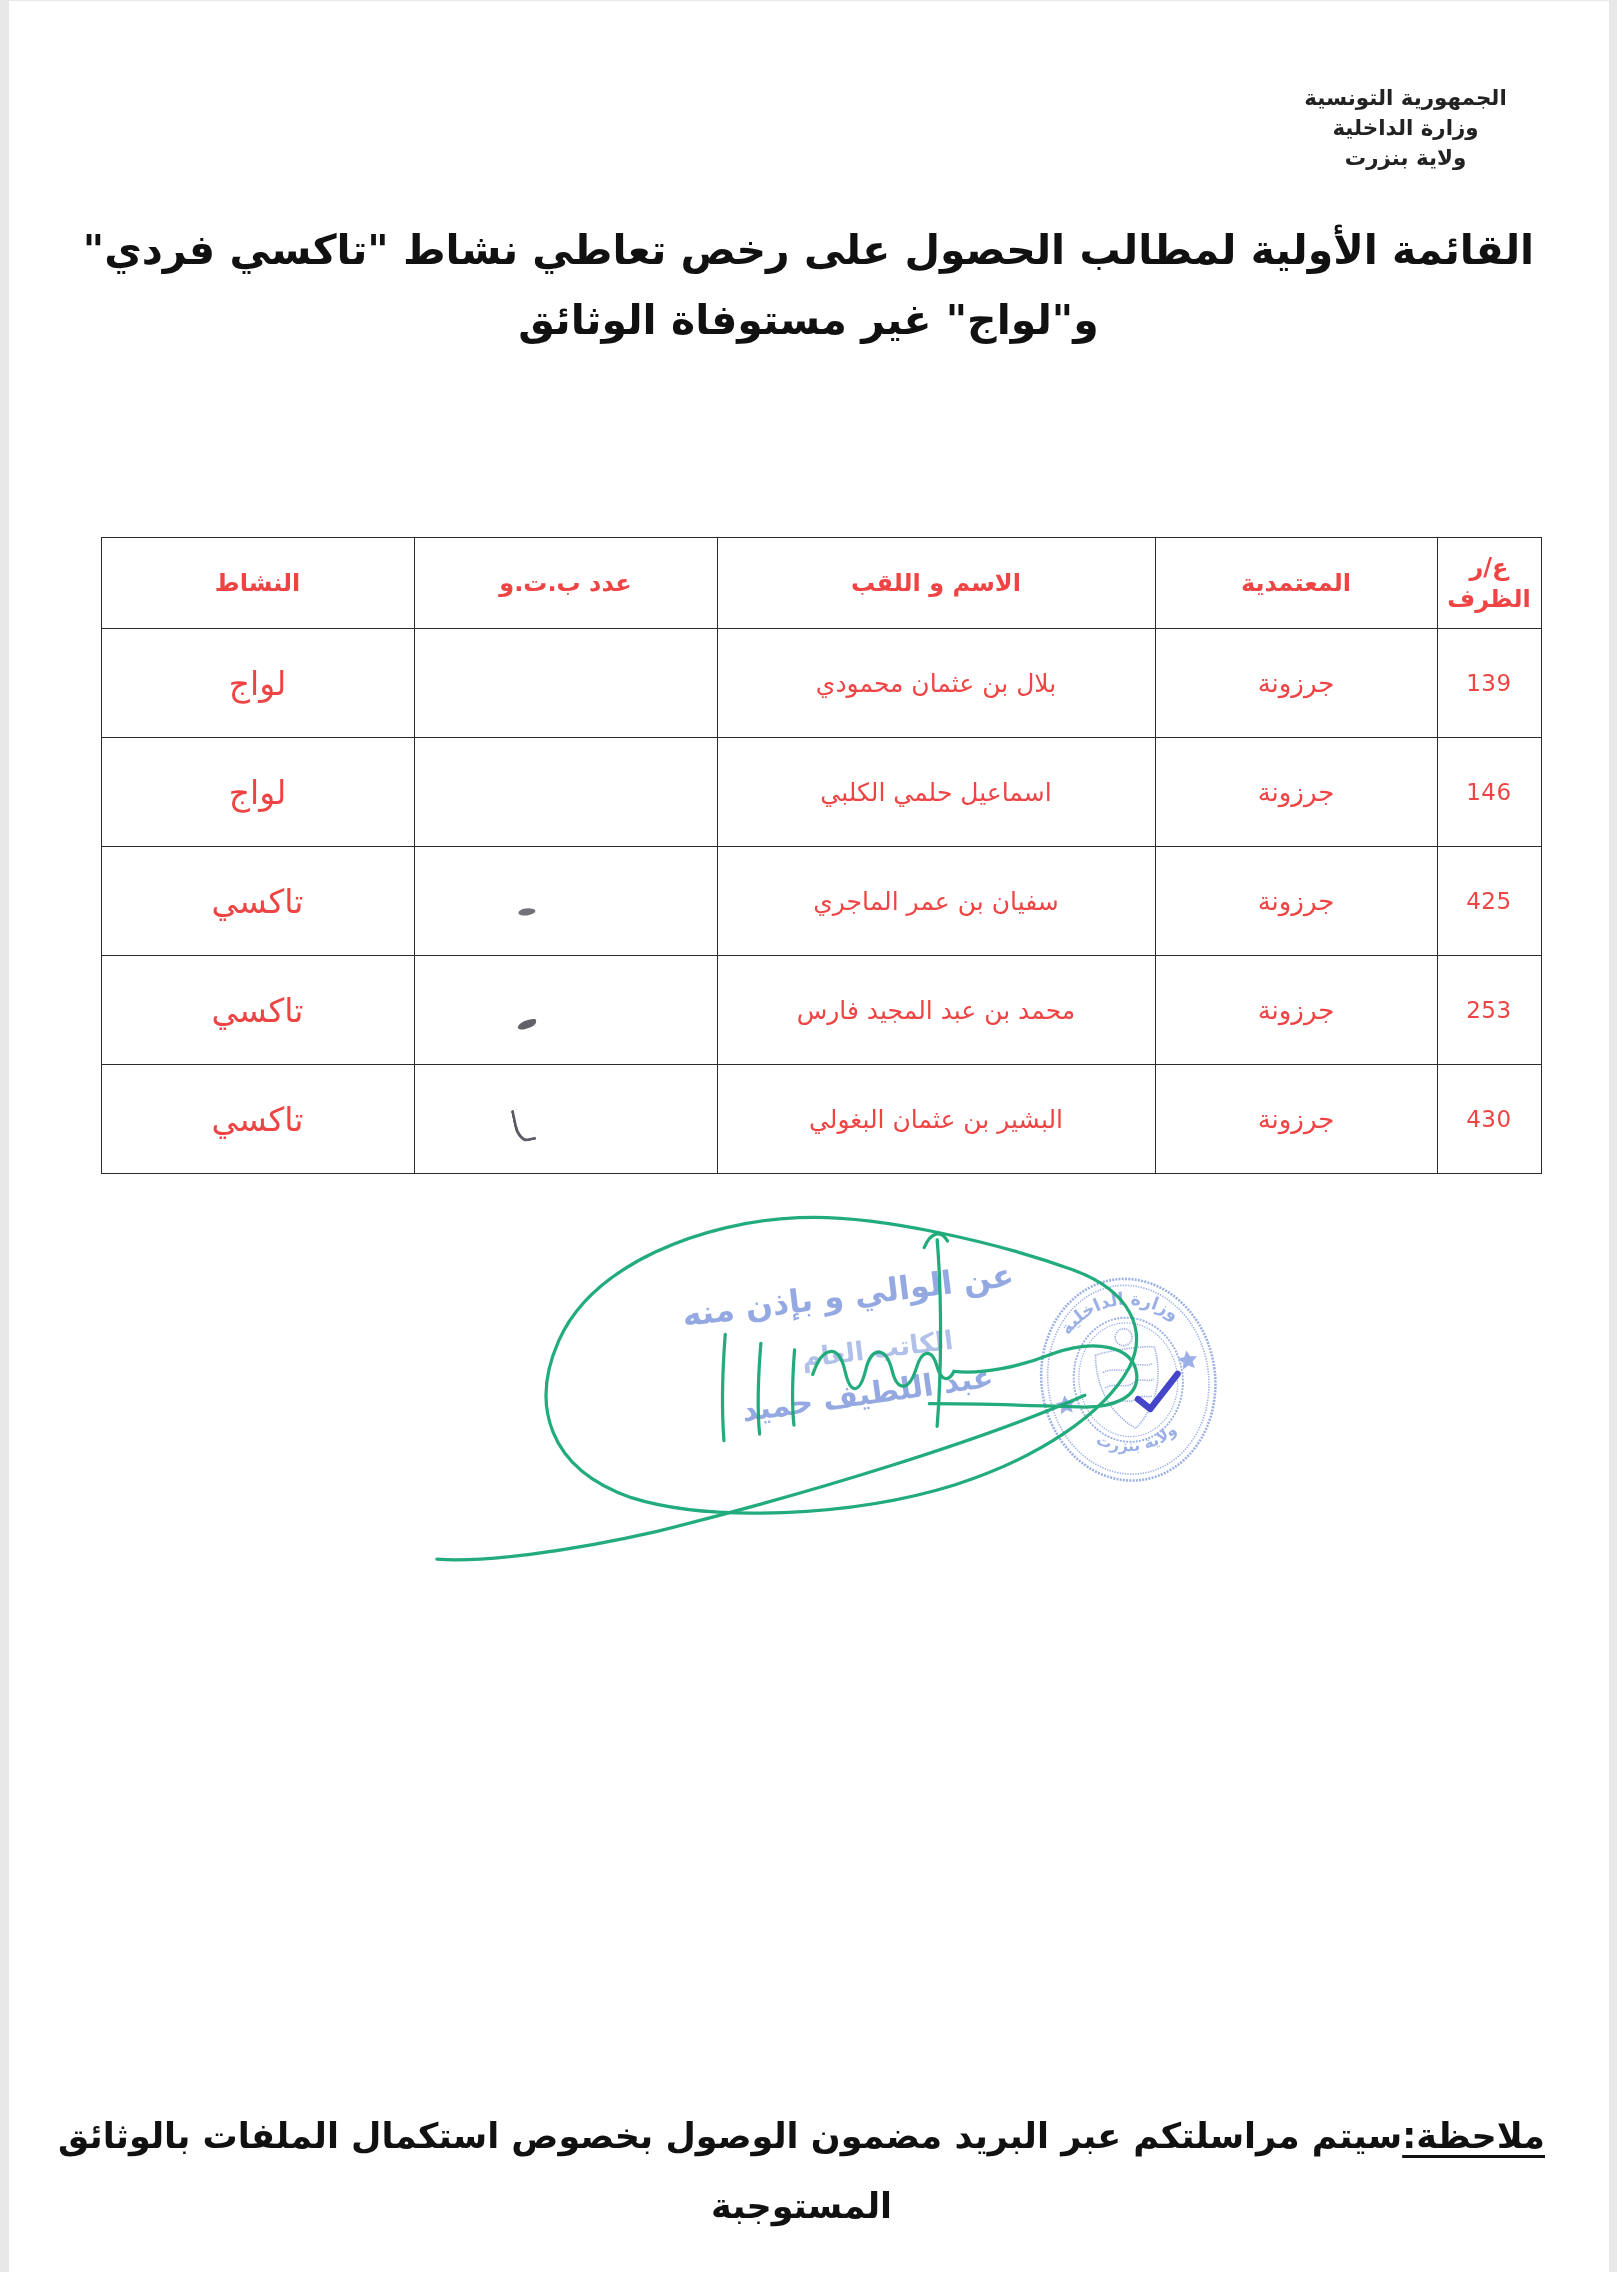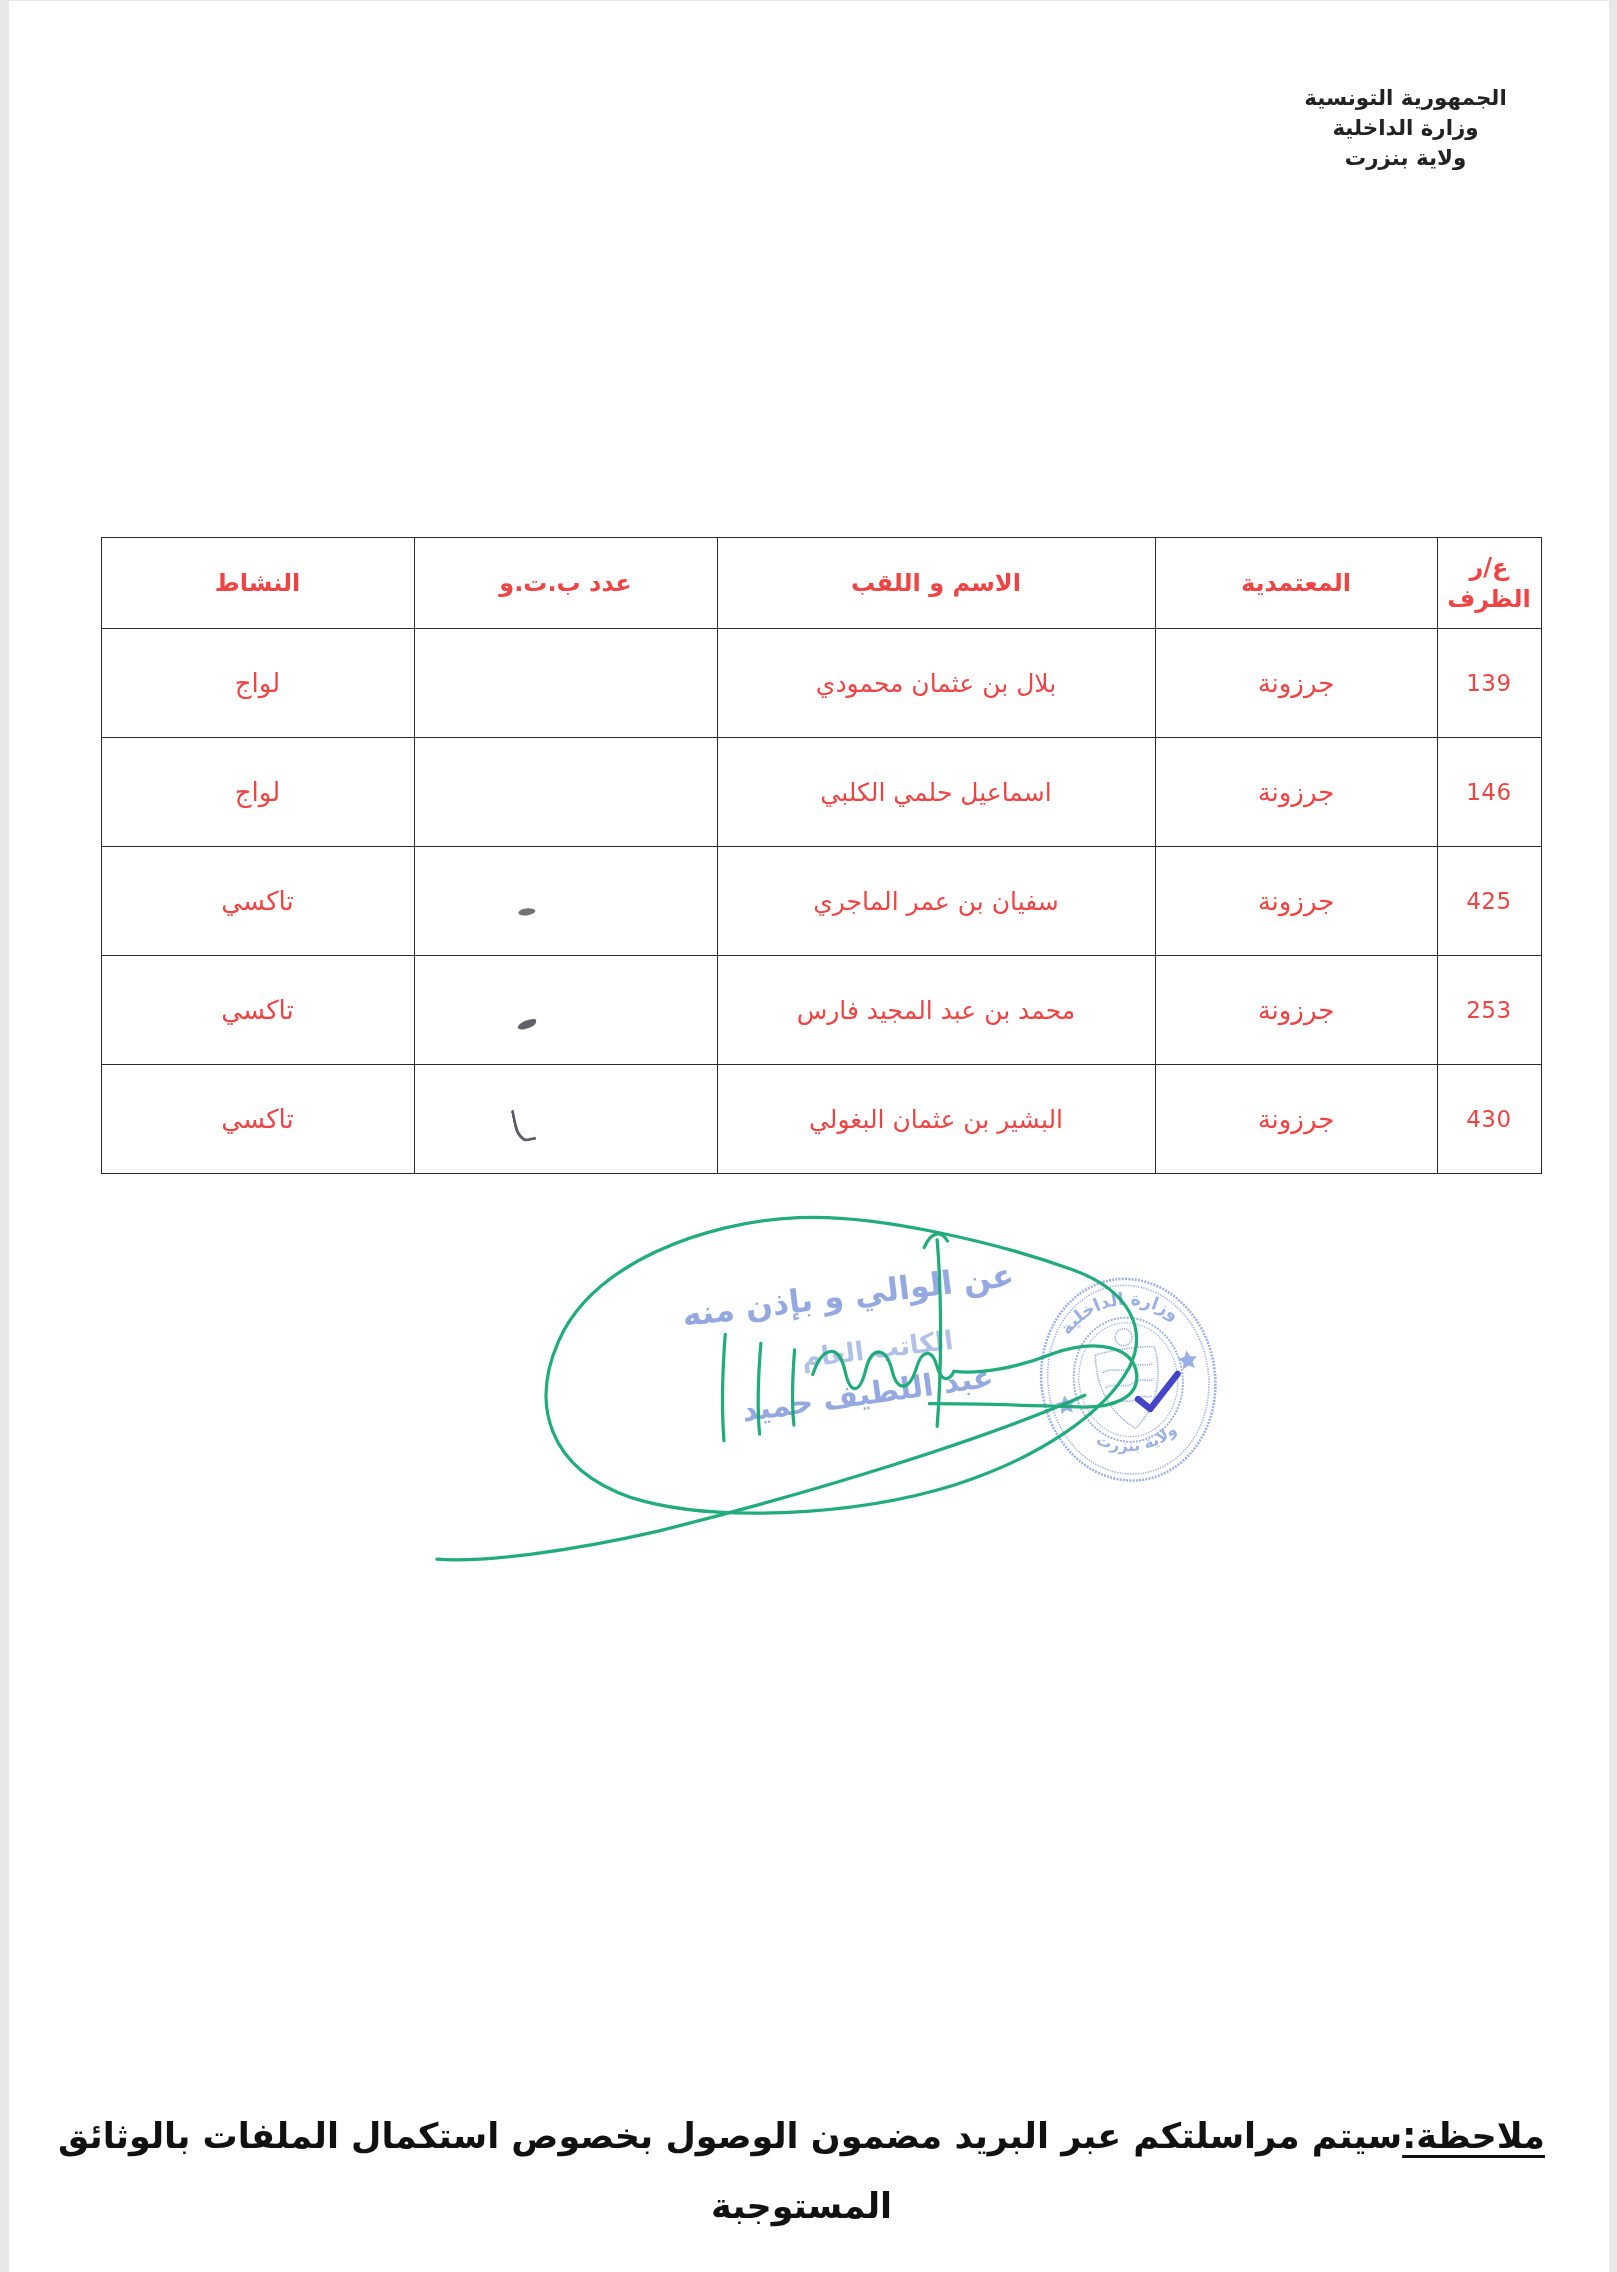--- a/index.html
+++ b/index.html
@@ -36,21 +36,21 @@
     padding:0 5.2px; overflow:hidden;
   }
   table.apps { border:1.9px solid #222; }
   table.apps th { height:91px; font-weight:bold; font-size:24px; line-height:1.35; }
   table.apps td { height:109px; font-weight:normal; }
   th.h-envelope { font-size:23px; }
   th.h-delegation { font-size:20px; }
   td.c-envelope { font-size:23px; letter-spacing:0.6px; }
   td.c-name { font-size:25px; }
   td.c-delegation { font-size:26px; }
-  td.c-activity { font-size:26px; }
+  td.c-activity { font-size:33px; }
 
   
   .smudge { display:inline-block; opacity:.75; }
   .smudge-dash {
     width:17px; height:6.5px; background:#4f4f55; border-radius:45% 55% 50% 50%;
     transform:rotate(-8deg) translateX(-39px); opacity:.8;
   }
   .smudge-arrow {
     width:19.4px; height:8.4px; background:#45454d; border-radius:60% 40% 50% 50%;
     transform:rotate(-15deg) translateX(-40px) skewX(-20deg); opacity:.85;
@@ -85,20 +85,24 @@
 <body>
 
 <div class="page">
 
   <div class="gov-header" dir="rtl">
     <div>الجمهورية التونسية</div>
     <div>وزارة الداخلية</div>
     <div>ولاية بنزرت</div>
   </div>
 
+  <div class="doc-title" dir="rtl">
+    <span class="title-line">القائمة الأولية لمطالب الحصول على رخص تعاطي نشاط "تاكسي فردي"</span>
+    <span class="title-line">و"لواج" غير مستوفاة الوثائق</span>
+  </div>
 
   <div class="table-wrap">
     <table class="apps">
       <colgroup>
         <col style="width:104px">
           <col style="width:282px">
           <col style="width:438px">
         <col style="width:303px">
           <col style="width:313px">
       </colgroup>

